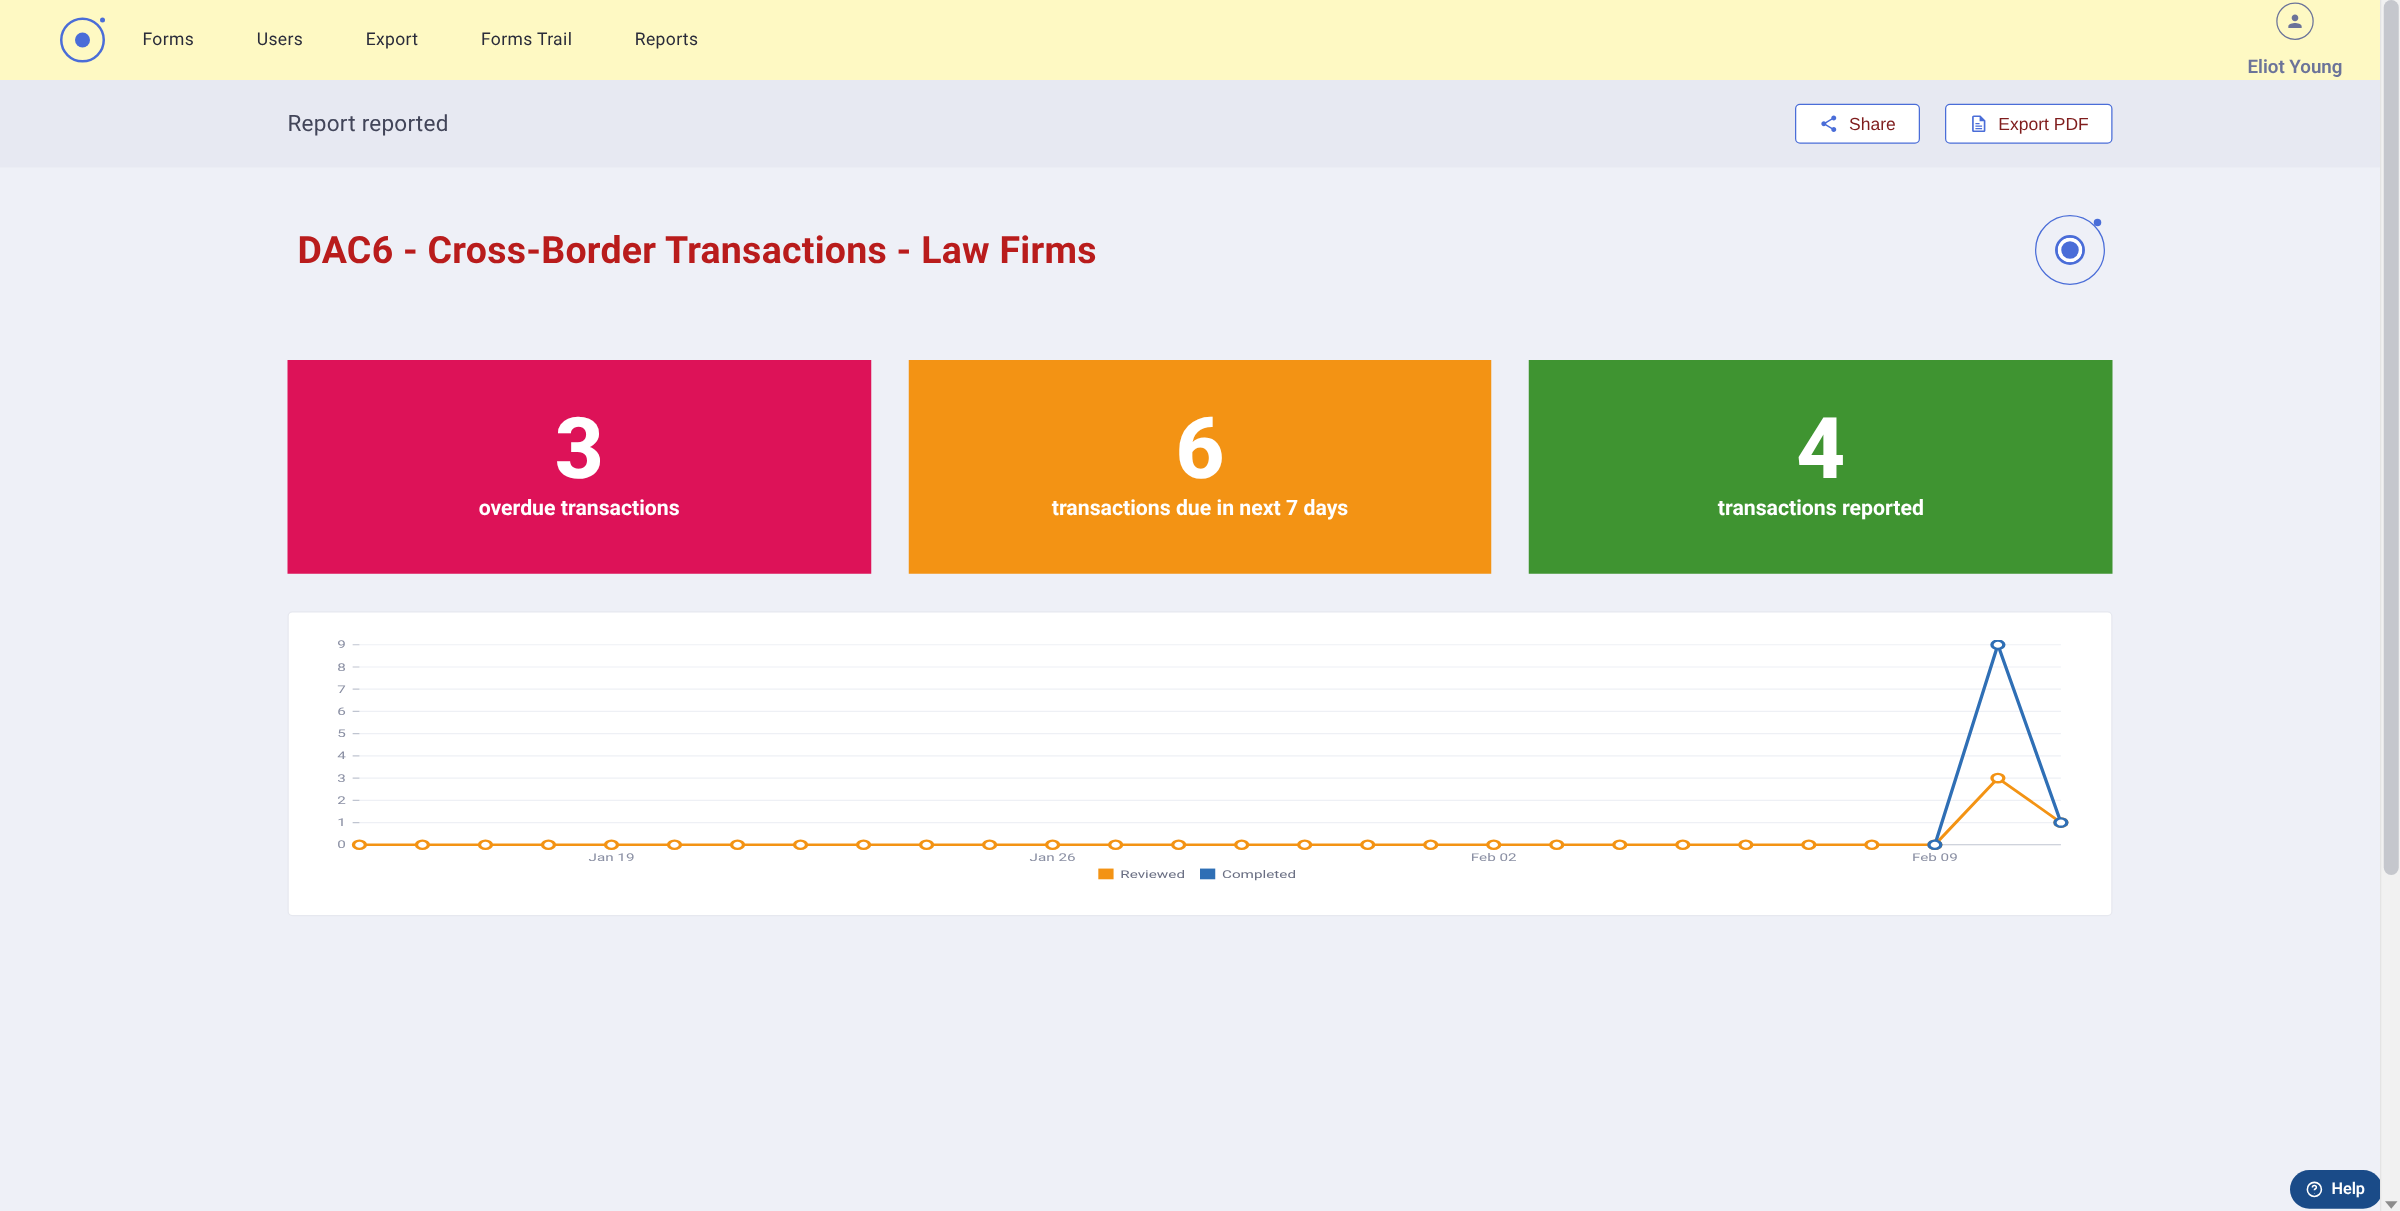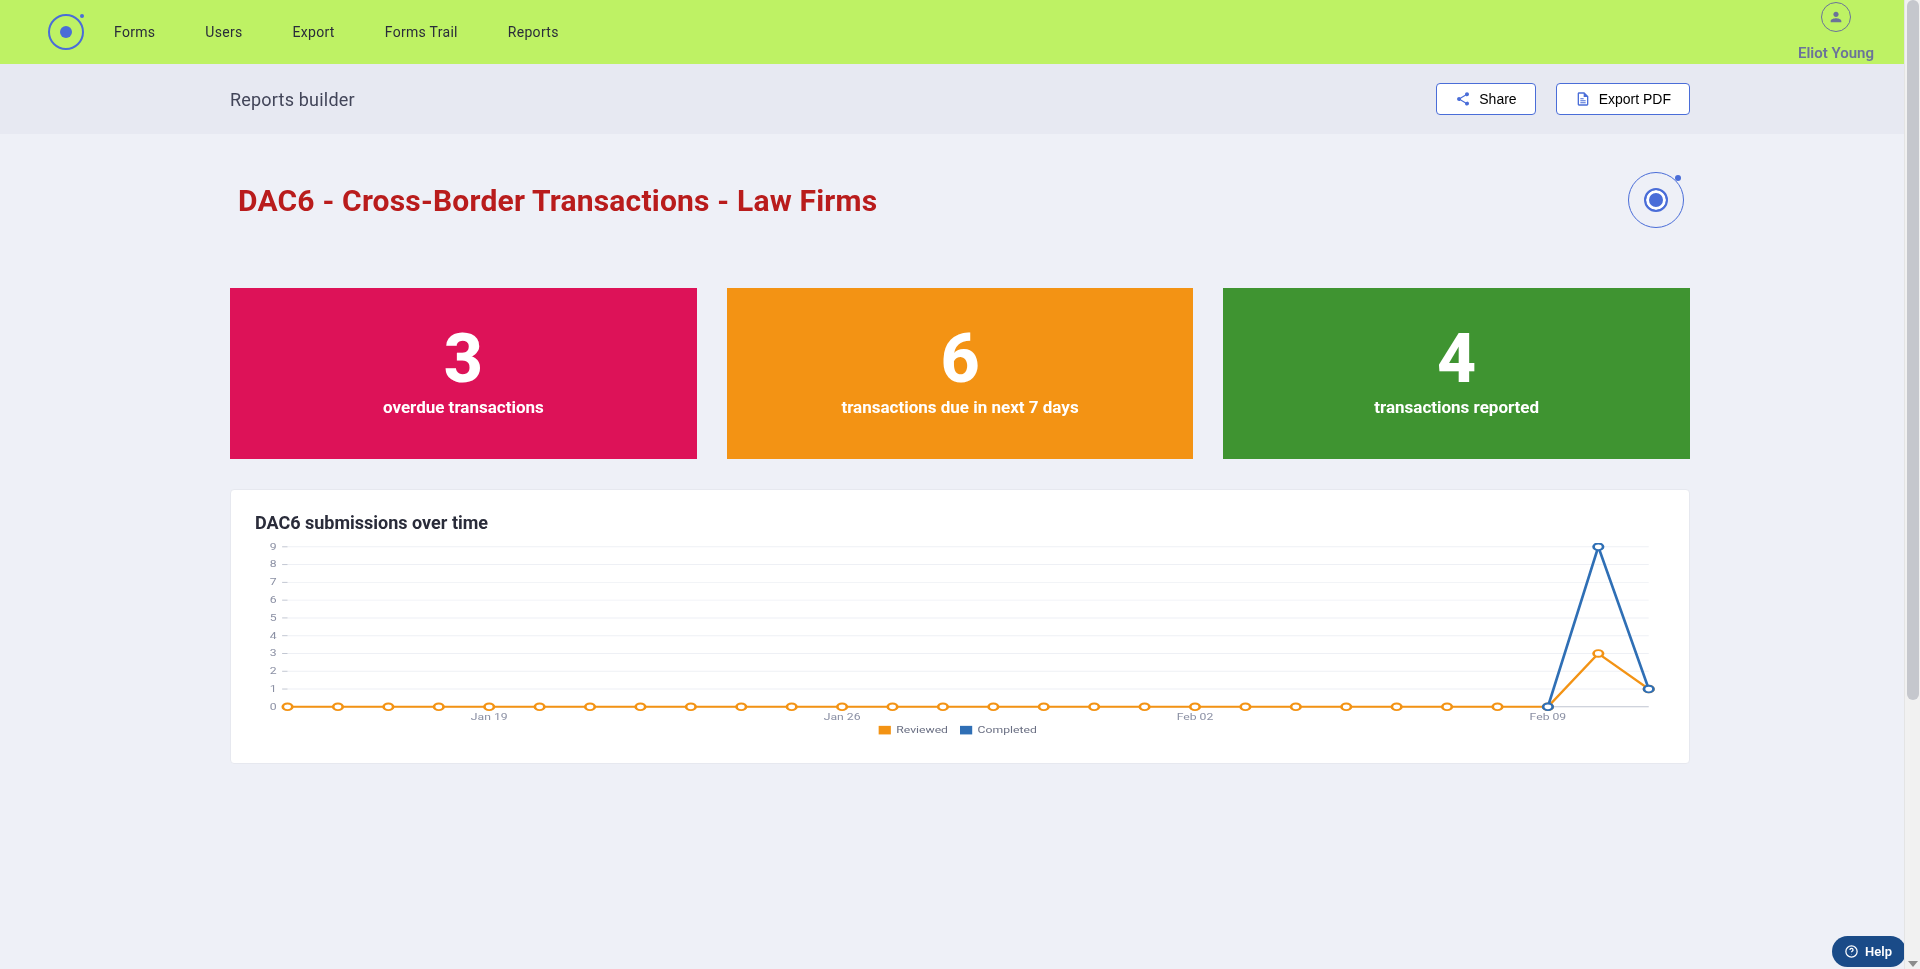--- a/index.html
+++ b/index.html
@@ -5,21 +5,21 @@
 * { box-sizing: border-box; margin: 0; padding: 0; }
 body {
   font-family: -apple-system, BlinkMacSystemFont, "Segoe UI", Roboto, "Helvetica Neue", Arial, sans-serif;
   background: #eef0f7;
   color: #2a2c3a;
   width: 1920px;
   height: 969px;
   overflow: hidden;
 }
 .topbar {
-  background: #bef264;
+  background: #fef9c3;
   height: 64px;
   display: flex;
   align-items: center;
   padding: 0 20px;
 }
 .topbar-logo {
   width: 36px; height: 36px;
   border: 2px solid #4a6dd8;
   border-radius: 50%;
   position: relative;
@@ -66,21 +66,21 @@
   display: flex;
   align-items: center;
   padding-left: 230px;
   padding-right: 230px;
 }
 .subbar-title { font-size: 18px; color: #424559; letter-spacing: 0.2px; }
 .subbar-actions { margin-left: auto; display: flex; gap: 20px; }
 .btn-outline {
   background: #fff;
   border: 1px solid #4a6dd8;
-  color: #000000;
+  color: #7f1d1d;
   font-size: 14px;
   padding: 7px 18px;
   border-radius: 4px;
   display: flex; align-items: center; gap: 8px;
   cursor: pointer;
 }
 .btn-outline svg { width: 16px; height: 16px; fill: #4a6dd8; }
 
 .main {
   padding: 38px 230px 0 230px;
@@ -199,21 +199,21 @@
     <span class="avatar-icon">
       <svg viewBox="0 0 24 24">
           <path d="M12 12c2.2 0 4-1.8 4-4s-1.8-4-4-4-4 1.8-4 4 1.8 4 4 4zm0 2c-2.7 0-8 1.3-8 4v2h16v-2c0-2.7-5.3-4-8-4z"></path>
         </svg>
     </span>
     <span class="user-name">Eliot Young</span>
   </div>
 </div>
 
 <div class="subbar">
-  <div class="subbar-title">Reports builder</div>
+  <div class="subbar-title">Report reported</div>
   <div class="subbar-actions">
     <button class="btn-outline">
       <svg viewBox="0 0 24 24">
           <path d="M18 16c-.8 0-1.5.3-2 .8l-7-4.1c0-.2.1-.5.1-.7s0-.5-.1-.7l7-4.1c.5.5 1.2.8 2 .8 1.7 0 3-1.3 3-3s-1.3-3-3-3-3 1.3-3 3c0 .2 0 .5.1.7l-7 4.1c-.5-.5-1.2-.8-2-.8-1.7 0-3 1.3-3 3s1.3 3 3 3c.8 0 1.5-.3 2-.8l7 4.1c0 .2-.1.4-.1.7 0 1.6 1.3 2.9 3 2.9s3-1.3 3-3-1.3-3-3-3z"></path>
         </svg>
       <span>Share</span>
     </button>
     <button class="btn-outline">
       <svg viewBox="0 0 24 24">
           <path d="M14 2H6c-1.1 0-2 .9-2 2v16c0 1.1.9 2 2 2h12c1.1 0 2-.9 2-2V8l-6-6zM6 20V4h7v5h5v11H6zm2-6h8v1.5H8V14zm0 3h8v1.5H8V17zm0-6h5v1.5H8V11z"></path>
@@ -238,21 +238,20 @@
       <div class="card-num">6</div>
       <div class="card-label">transactions due in next 7 days</div>
     </div>
     <div class="card card-green">
       <div class="card-num">4</div>
       <div class="card-label">transactions reported</div>
     </div>
   </div>
 
   <div class="chart-panel">
-    <div class="chart-title">DAC6 submissions over time</div>
     <svg class="chart-svg" id="chart-svg" viewBox="0 0 1040 210" preserveAspectRatio="none">
         <line x1="24" y1="172" x2="1028" y2="172" stroke="#bfc4d0" stroke-width="1"></line>
         <text x="16" y="175" text-anchor="end" font-size="9" fill="#8a8fa3">0</text>
         <line x1="20" y1="172" x2="24" y2="172" stroke="#bfc4d0" stroke-width="1"></line>
         <line x1="24" y1="153.33333333333331" x2="1028" y2="153.33333333333331" stroke="#eef0f5" stroke-width="1"></line>
         <text x="16" y="156.33333333333331" text-anchor="end" font-size="9" fill="#8a8fa3">1</text>
         <line x1="20" y1="153.33333333333331" x2="24" y2="153.33333333333331" stroke="#bfc4d0" stroke-width="1"></line>
         <line x1="24" y1="134.66666666666666" x2="1028" y2="134.66666666666666" stroke="#eef0f5" stroke-width="1"></line>
         <text x="16" y="137.66666666666666" text-anchor="end" font-size="9" fill="#8a8fa3">2</text>
         <line x1="20" y1="134.66666666666666" x2="24" y2="134.66666666666666" stroke="#bfc4d0" stroke-width="1"></line>

